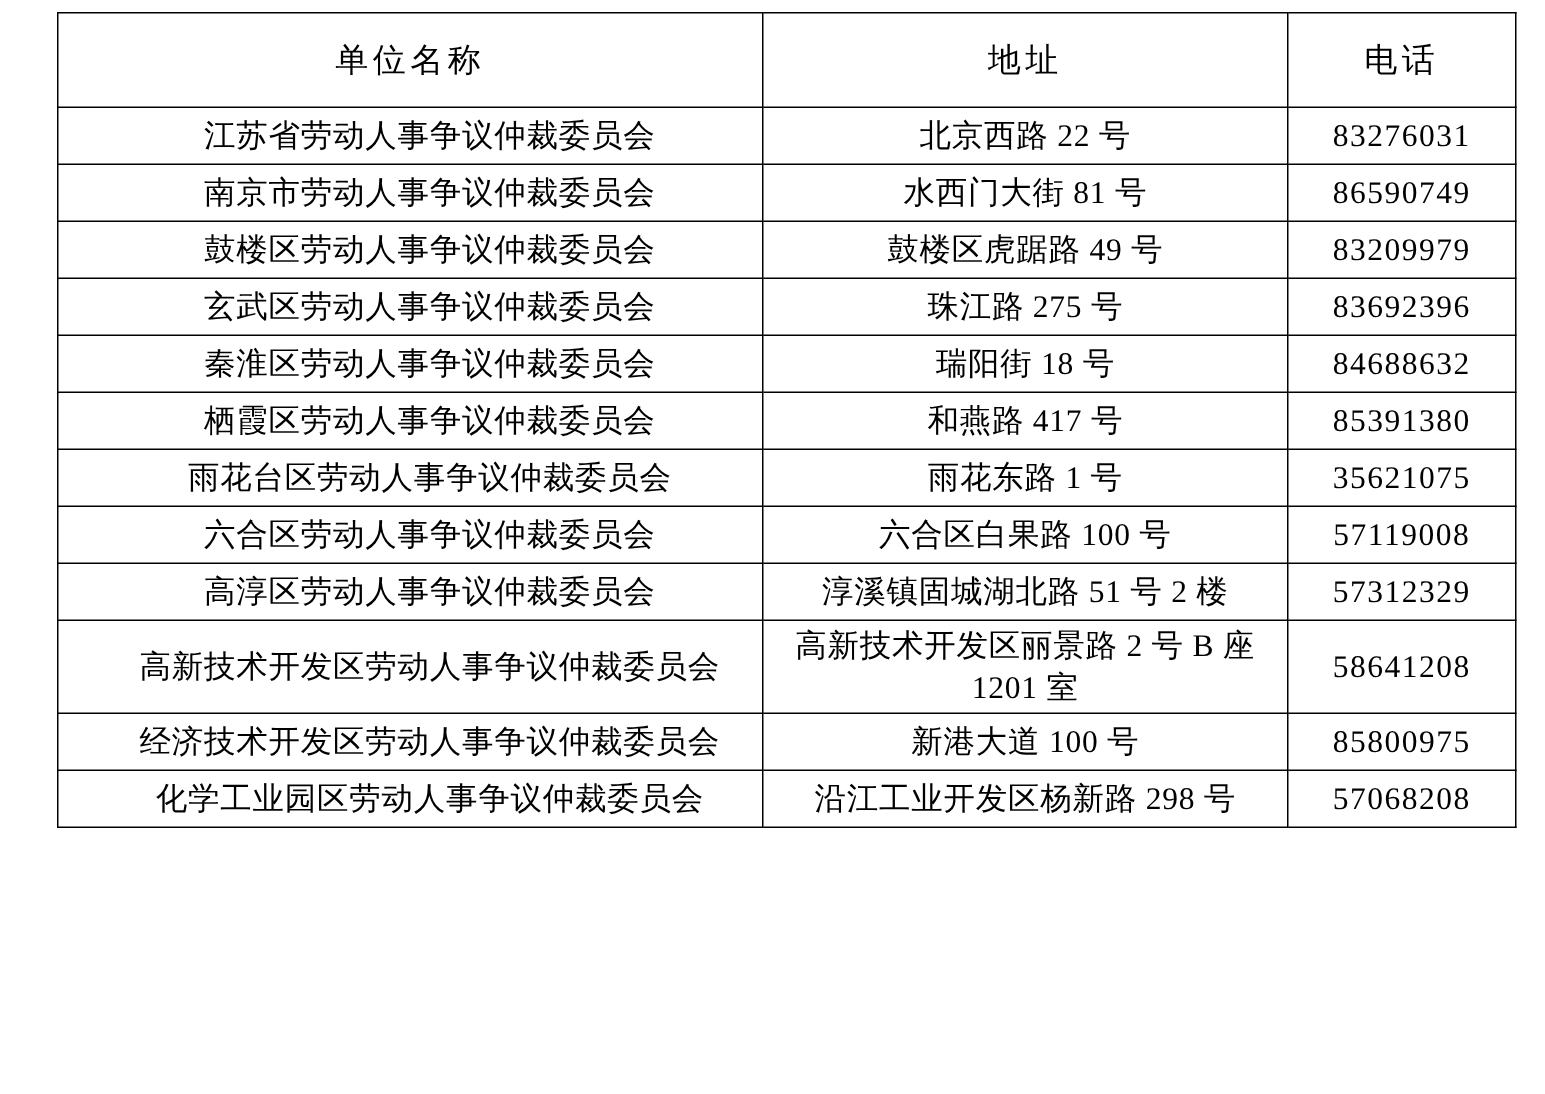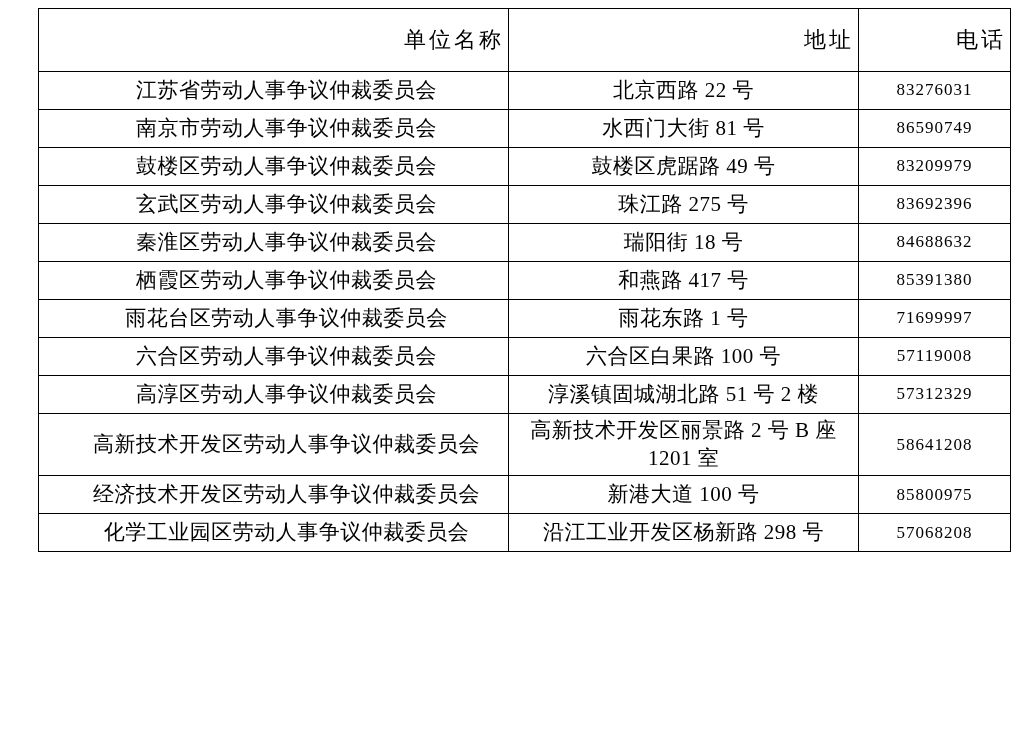--- a/index.html
+++ b/index.html
@@ -44,32 +44,31 @@
     font-size: 21px;
     line-height: 1.32;
     font-family: "Liberation Serif", "DejaVu Serif", serif;
     letter-spacing: 0.5px;
   }
   table.contact-table thead th {
     height: 56px;
     font-weight: normal;
     font-size: 22px;
     letter-spacing: 3px;
-    text-align: right;
   }
   table.contact-table tbody td {
     height: 31px;
   }
   table.contact-table tbody td.name-cell {
     letter-spacing: 0.5px;
     padding-left: 30px;
   }
   table.contact-table tbody td.phone-cell {
     letter-spacing: 1px;
-    font-size: 17px;
+    font-size: 21px;
     margin-top: 48px;
   }
   .tall-row td {
     height: 62px;
   }
 </style>
 </head>
 <body>
 
 <div class="page">
@@ -114,21 +113,21 @@
             <td class="phone-cell">84688632</td>
           </tr>
           <tr>
             <td class="name-cell">栖霞区劳动人事争议仲裁委员会</td>
             <td class="addr-cell">和燕路 417 号</td>
             <td class="phone-cell">85391380</td>
           </tr>
           <tr>
             <td class="name-cell">雨花台区劳动人事争议仲裁委员会</td>
             <td class="addr-cell">雨花东路 1 号</td>
-            <td class="phone-cell">71699997</td>
+            <td class="phone-cell">35621075</td>
           </tr>
           <tr>
             <td class="name-cell">六合区劳动人事争议仲裁委员会</td>
             <td class="addr-cell">六合区白果路 100 号</td>
             <td class="phone-cell">57119008</td>
           </tr>
           <tr>
             <td class="name-cell">高淳区劳动人事争议仲裁委员会</td>
             <td class="addr-cell">淳溪镇固城湖北路 51 号 2 楼</td>
             <td class="phone-cell">57312329</td>

